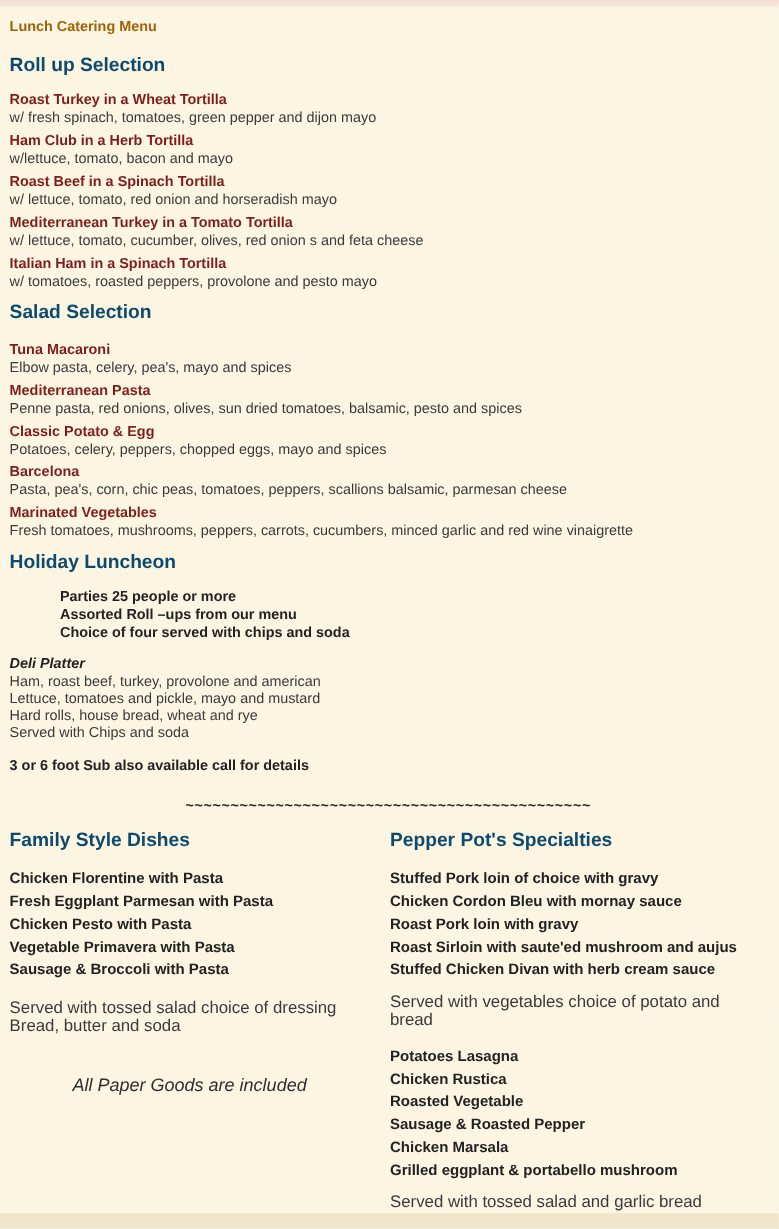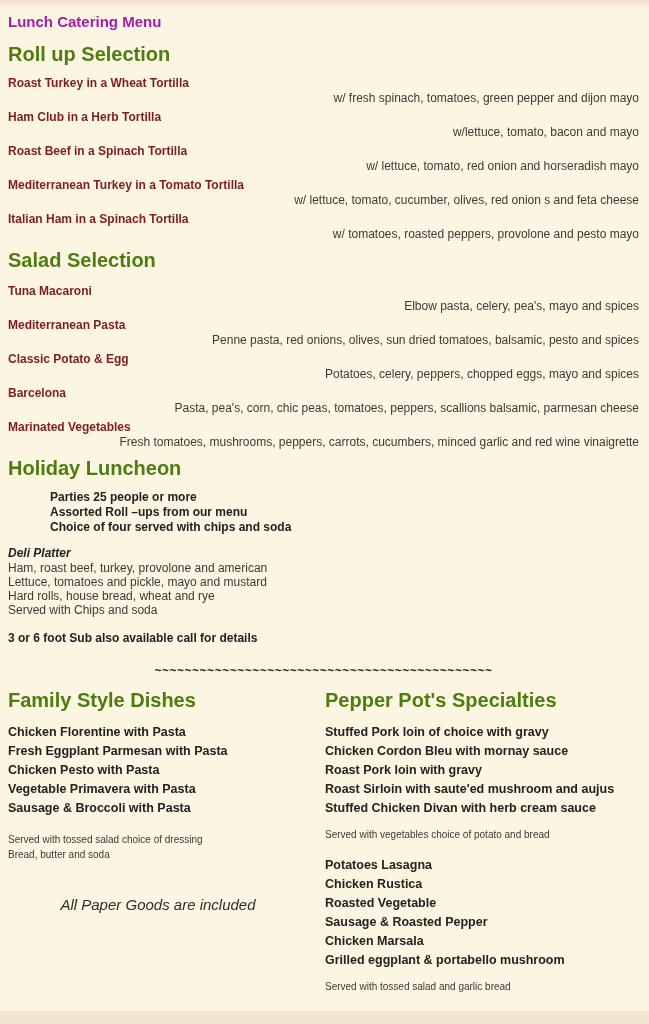--- a/index.html
+++ b/index.html
@@ -24,37 +24,37 @@
   .edge-bottom {
     position: absolute; bottom: 0; left: 0; width: 100%; height: 13px;
     background: #efe6cb;
   }
   .content {
     position: absolute; top: 0; left: 0; width: 100%;
     padding: 12px 10px 0 8px;
     box-sizing: border-box;
   }
   .menu-title {
-    font-size: 15px; line-height: 20px; font-weight: bold;
-    color: #a21caf;
+    font-size: 12px; line-height: 20px; font-weight: bold;
+    color: #a16207;
   }
   .section-heading {
-    font-size: 20px; line-height: 17px; font-weight: bold;
-    color: #4d7c0f;
+    font-size: 16px; line-height: 17px; font-weight: bold;
+    color: #0c4a6e;
   }
   .sh-rollup  { margin-top: 14px; }
   .sh-salad   { margin-top: 10px; }
   .sh-holiday { margin-top: 10px; }
   .item-list { margin-top: 13px; }
   .menu-item { margin-bottom: 4px; }
   .menu-item-name {
     font-size: 12px; line-height: 15px; font-weight: bold; color: #7f1d1d;
   }
   .menu-item-desc {
-    font-size: 12px; line-height: 15px; color: #3a3a3a; text-align: right;
+    font-size: 12px; line-height: 15px; color: #3a3a3a;
   }
   .holiday-intro { margin-top: 13px; margin-left: 42px; }
   .holiday-intro .line {
     font-size: 12px; line-height: 15px; font-weight: bold; color: #222222;
   }
   .deli { margin-top: 11px; }
   .deli-title {
     font-size: 12px; line-height: 15px; font-weight: bold; font-style: italic;
     color: #222222;
   }
@@ -77,21 +77,21 @@
     display: flex;
   }
   .col-left  { width: 317px; flex: 0 0 317px; }
   .col-right { flex: 1 1 auto; }
   .dish-list { margin-top: 14px; }
   .dish-line {
     font-size: 12.5px; line-height: 19px; font-weight: bold; color: #222222;
   }
   .served-note {
     margin-top: 14px;
-    font-size: 10px; line-height: 15px; color: #3a3a3a;
+    font-size: 14px; line-height: 15px; color: #3a3a3a;
   }
   .served-note-tight { margin-top: 9px; }
   .paper-goods-note {
     margin-top: 34px;
     width: 300px;
     text-align: center;
     font-size: 15px; font-style: italic; color: #2e2e2e;
   }
 </style>
 </head>

